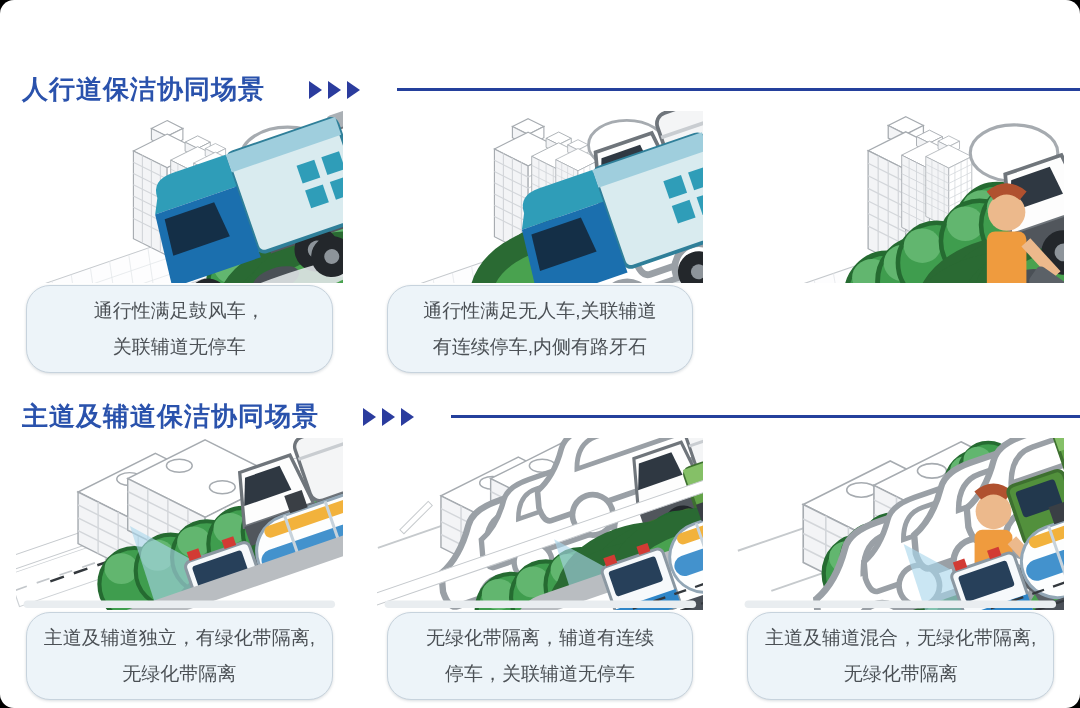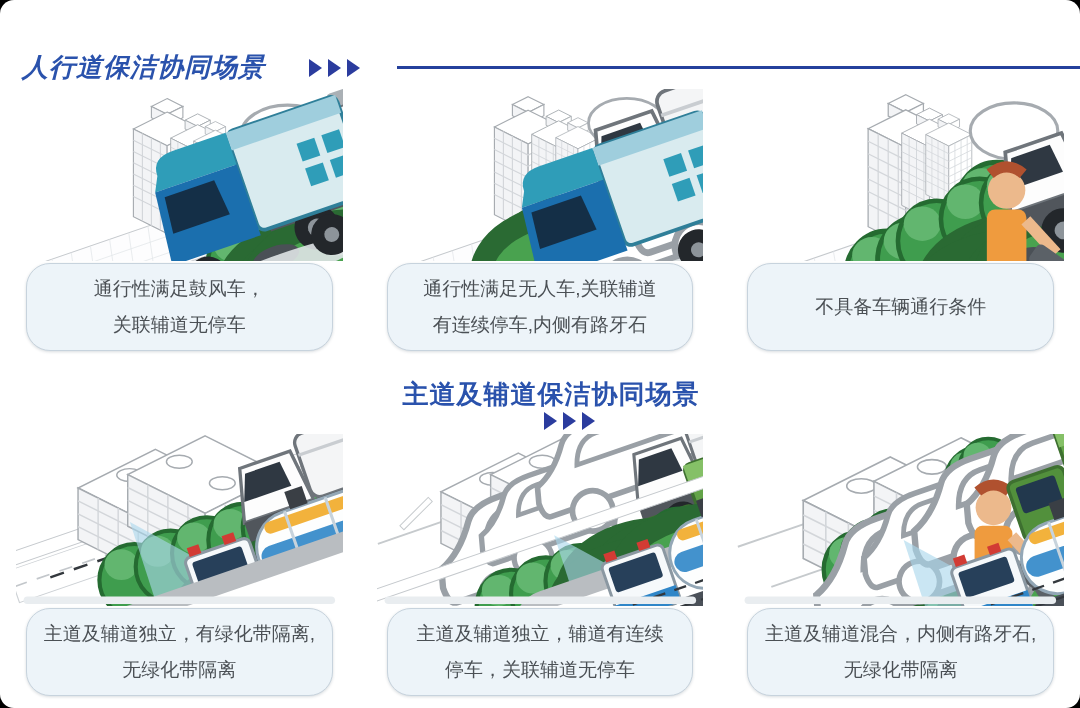--- a/index.html
+++ b/index.html
@@ -1,19 +1,19 @@
 <!DOCTYPE html>
 <html style="--canvas-bg: #ffffff; --title-blue: #2a52ac; --arrow-blue: #2b3c9e; --divider-blue: #24409c; --caption-bg: #edf4f9; --caption-border: #c7d3dd; --caption-text: #4b5055;"><head>
 <meta charset="utf-8">
 <style>
   html,body{margin:0;padding:0;background:#000;font-family:"Liberation Sans","DejaVu Sans",sans-serif;}
   .page{position:relative;width:1080px;height:708px;margin:0 auto;background:var(--canvas-bg,#ffffff);border-radius:14px;overflow:hidden;}
   .sec-head{display:flex;align-items:center;margin-left:22px;margin-right:0;}
-  .sec-head.first{padding-top:50px;font-style:italic;}
-  .sec-head.second{padding-top:26px;flex-direction:column;}
+  .sec-head.first{padding-top:72px;}
+  .sec-head.second{padding-top:26px;}
   .sec-title{font-size:26px;font-weight:bold;color:var(--title-blue,#2a52ac);margin:0;letter-spacing:1px;white-space:nowrap;}
   .tri-arrows{margin-left:44px;flex:none;display:block;}
   .rule{flex:1;height:3px;background:var(--divider-blue,#24409c);margin-left:30px;}
   .cards{display:grid;grid-template-columns:1fr 1fr 1fr;column-gap:34px;padding:0 16px;margin-top:4px;}
   figure.card{margin:0;}
   .scene{width:100%;height:172px;display:block;}
   .caption{margin:2px 10px 0;background:var(--caption-bg,#edf4f9);border:1px solid var(--caption-border,#c7d3dd);
            border-radius:24px;min-height:76px;display:flex;flex-direction:column;justify-content:center;align-items:center;
            padding:5px 8px;box-shadow:0 1px 3px rgba(40,60,80,.18);}
   .cap-line{font-size:19px;line-height:1.9;color:var(--caption-text,#4b5055);white-space:nowrap;}
@@ -283,24 +283,20 @@
               <use href="#s-leaf" transform="translate(156,112)"></use>
             <use href="#s-leaf" transform="translate(166,130)"></use>
               <use href="#s-leaf" transform="translate(150,140)"></use>
               <use href="#s-leaf" transform="translate(120,135)"></use>
             <use href="#s-leaf" transform="translate(176,120)"></use>
               <use href="#s-leaf" transform="translate(190,108)"></use>
           </g>
           <use href="#s-sweeper" transform="translate(212,55) rotate(-19) scale(0.95)"></use>
           <use href="#s-worker" transform="translate(98,80) scale(1.15)"></use>
         </svg>
-        <figcaption class="caption">
-          <div class="cap-line">不具备车辆通行条件</div>
-          <div class="cap-line"></div>
-        </figcaption>
       </figure>
     </div>
   </section>
 
   <section>
     <header class="sec-head second">
       <h2 class="sec-title">主道及辅道保洁协同场景</h2>
       <svg class="tri-arrows" width="58" height="18" viewBox="0 0 58 18">
         <g fill="#2b3c9e">
             <polygon points="0,0 13,9 0,18"></polygon>
@@ -395,21 +391,21 @@
           <use href="#s-spray" transform="translate(140,106) scale(0.8)"></use>
           <use href="#s-dash" transform="translate(126,148) rotate(-19)"></use>
           <use href="#s-tanker" transform="translate(196,112) rotate(-19) scale(0.95)"></use>
           <g stroke="#33383d" stroke-width="2.4" stroke-dasharray="13 10" fill="none">
             <path d="M240 186 L350 148"></path>
               <path d="M268 196 L352 167"></path>
           </g>
           <rect x="2" y="170" width="326" height="8" rx="4" fill="#e9edf0"></rect>
         </svg>
         <figcaption class="caption">
-          <div class="cap-line">主道及辅道独立，辅道有连续</div>
+          <div class="cap-line">无绿化带隔离，辅道有连续</div>
           <div class="cap-line">停车，关联辅道无停车</div>
         </figcaption>
       </figure>
 
       <figure class="card">
         <svg class="scene" viewBox="0 0 330 180">
           <g stroke="#c6cacd" stroke-width="2" fill="none">
             <path d="M-5 118 L260 27"></path>
               <path d="M30 160 L320 60"></path>
           </g>
@@ -444,19 +440,19 @@
           <use href="#s-gtruck" transform="translate(226,16) rotate(-19) scale(1.0)"></use>
           <use href="#s-spray" transform="translate(129,111) scale(0.8)"></use>
           <use href="#s-tanker" transform="translate(184,116) rotate(-19) scale(0.98)"></use>
           <g stroke="#33383d" stroke-width="2.4" stroke-dasharray="13 10" fill="none">
             <path d="M238 186 L352 146"></path>
               <path d="M262 196 L354 164"></path>
           </g>
           <rect x="2" y="170" width="326" height="8" rx="4" fill="#e9edf0"></rect>
         </svg>
         <figcaption class="caption">
-          <div class="cap-line">主道及辅道混合，内侧有路牙石,</div>
+          <div class="cap-line">主道及辅道混合，无绿化带隔离,</div>
           <div class="cap-line">无绿化带隔离</div>
         </figcaption>
       </figure>
     </div>
   </section>
 </div>
 
 </body></html>

